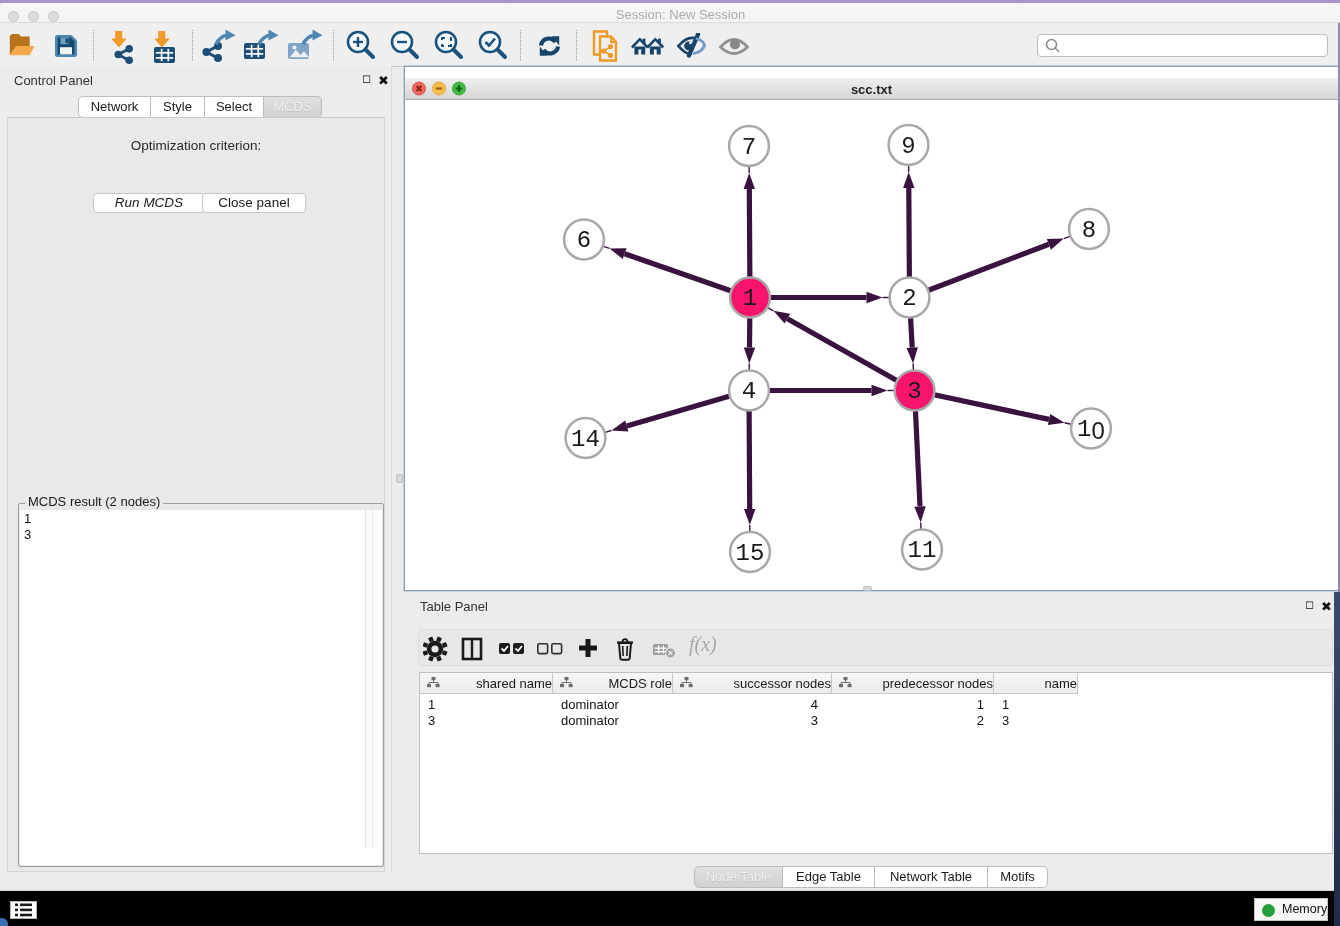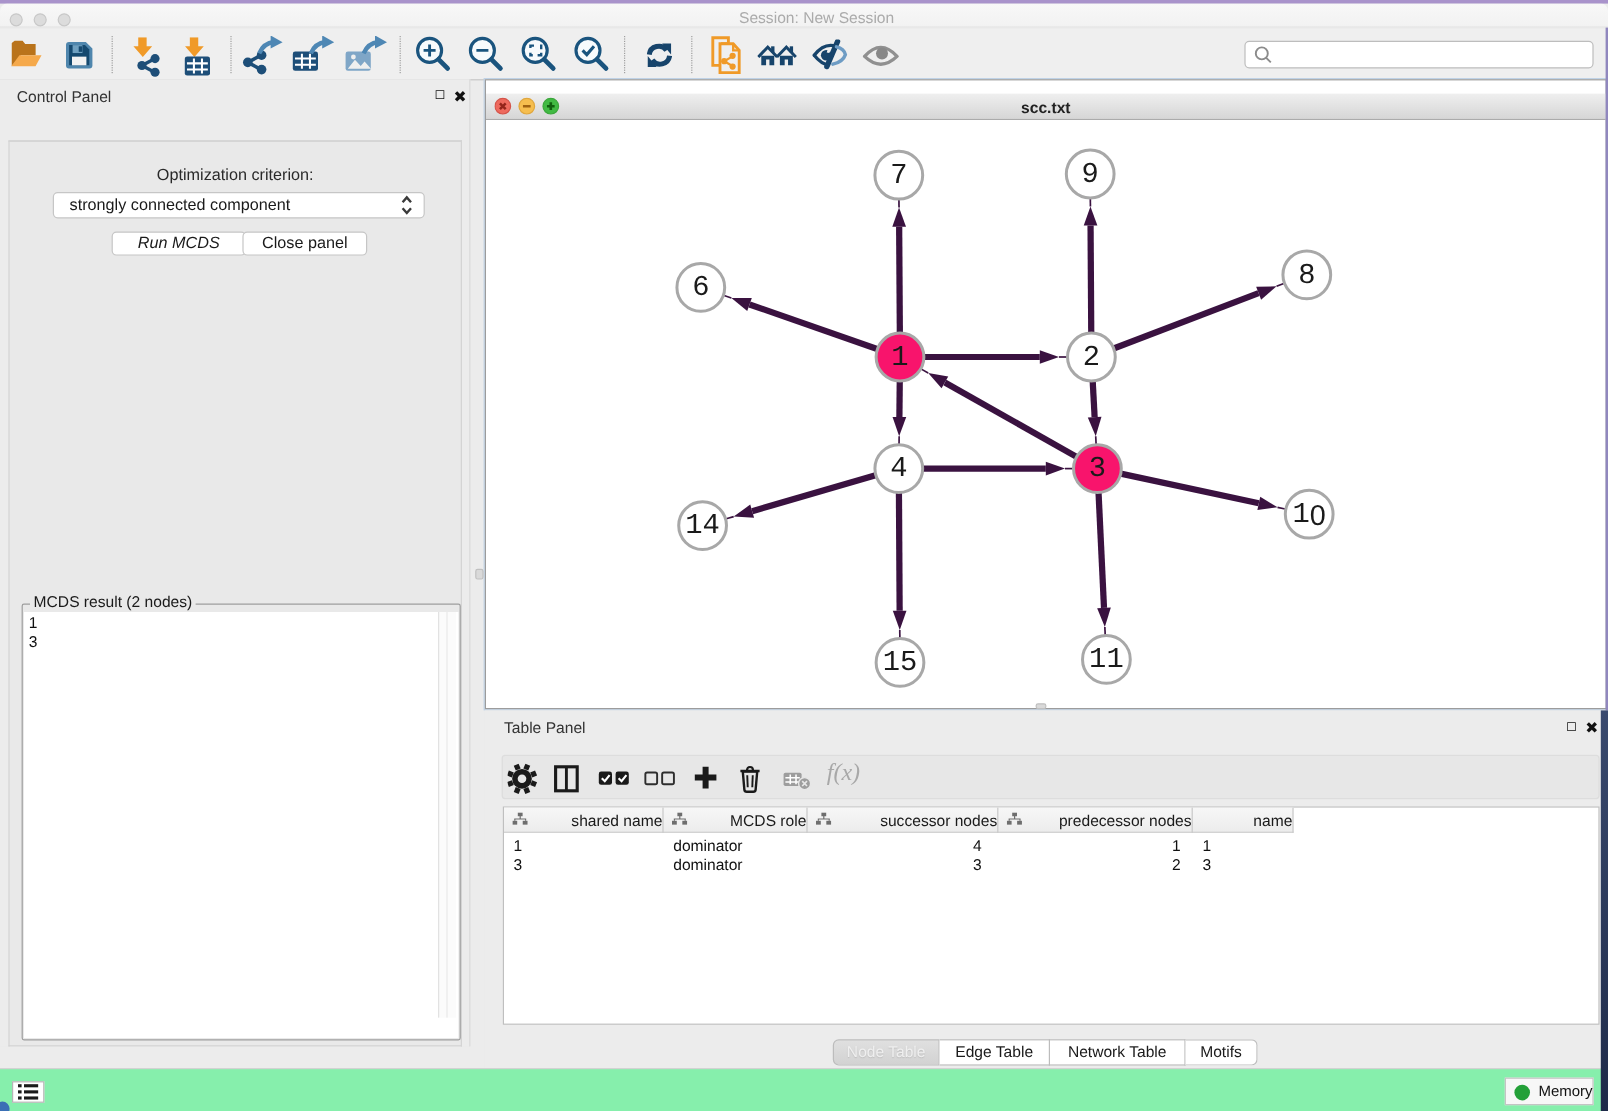--- a/index.html
+++ b/index.html
@@ -76,21 +76,21 @@
   background:#fff; border:1px solid #BFBFBF; }
 #thead { position:absolute; left:0; top:0; width:658px; height:21px;
   background:linear-gradient(#F7F7F7,#ECECEC); border-bottom:1px solid #C9C9C9; }
 .hcell { position:absolute; top:0; height:21px; border-right:1px solid #C9C9C9;
   font-size:13px; color:#1A1A1A; text-align:right; line-height:21px; }
 .trow { position:absolute; font-size:13px; color:#111; height:16px;
   line-height:16px; }
 #tptabs { position:absolute; left:290px; top:274px; height:22px; display:flex; }
 
 
-#statusbar { left:0; top:890px; width:1340px; height:36px; background:#86efac;
+#statusbar { left:0; top:890px; width:1340px; height:36px; background:#000000;
   border-top:1px solid #D2D2D2; }
 #listbtn { position:absolute; left:10px; top:10px; width:27px; height:18px;
   background:#fff; border:1px solid #B5B5B5; }
 
 #membtn { position:absolute; left:1254px; top:7px; width:74px; height:23px;
   background:#F7F7F7; border:1px solid #C4C4C4;
   font-size:12.5px; color:#111; line-height:21px; padding-left:27px; }
 #memdot { position:absolute; left:7px; top:4.5px; width:13px; height:13px;
   border-radius:50%; background:#23A038; }
 
@@ -254,26 +254,28 @@
         <circle cx="7.5" cy="7.5" r="5" fill="none" stroke="#8B8B8B" stroke-width="1.6"></circle>
         <line x1="11" y1="11" x2="15" y2="15" stroke="#8B8B8B" stroke-width="1.6"></line>
       </svg>
     </div>
 </div>
 
 <div class="abs" id="cpanel">
   <div id="cphead">Control Panel</div>
   <div class="winbtn" style="left:362px; top:6px; font-size:11px;">◻</div>
   <div class="winbtn" style="left:378px;">✖</div>
+  <div id="cptabs">
+    <div class="tab first" style="width:73px;">Network</div>
+    <div class="tab" style="width:54px;">Style</div>
+    <div class="tab" style="width:59px;">Select</div>
+    <div class="tab sel last" style="width:58px;">MCDS</div>
+  </div>
   <div id="cppane">
     <div id="optlabel">Optimization criterion:</div>
-    <div id="cpselect">strongly connected component<svg width="12" height="18" style="position:absolute;right:8px;top:1px;" viewBox="0 0 12 18">
-          <path d="M2.5 6.5 L6 2.5 L9.5 6.5" fill="none" stroke="#3A3A3A" stroke-width="2"></path>
-          <path d="M2.5 11.5 L6 15.5 L9.5 11.5" fill="none" stroke="#3A3A3A" stroke-width="2"></path>
-        </svg></div>
     <div class="btn" style="left:85px; top:75px; width:112px;font-style:italic;">Run MCDS</div>
     <div class="btn" style="left:194px; top:75px; width:104px;">Close panel</div>
     <div id="fset">
       <div id="fsetlegend">MCDS result (2 nodes)</div>
       <div id="fsetwhite">
         <div id="fsettext">1<br>3</div>
         <div id="fsetscroll"></div>
       </div>
     </div>
   </div>

